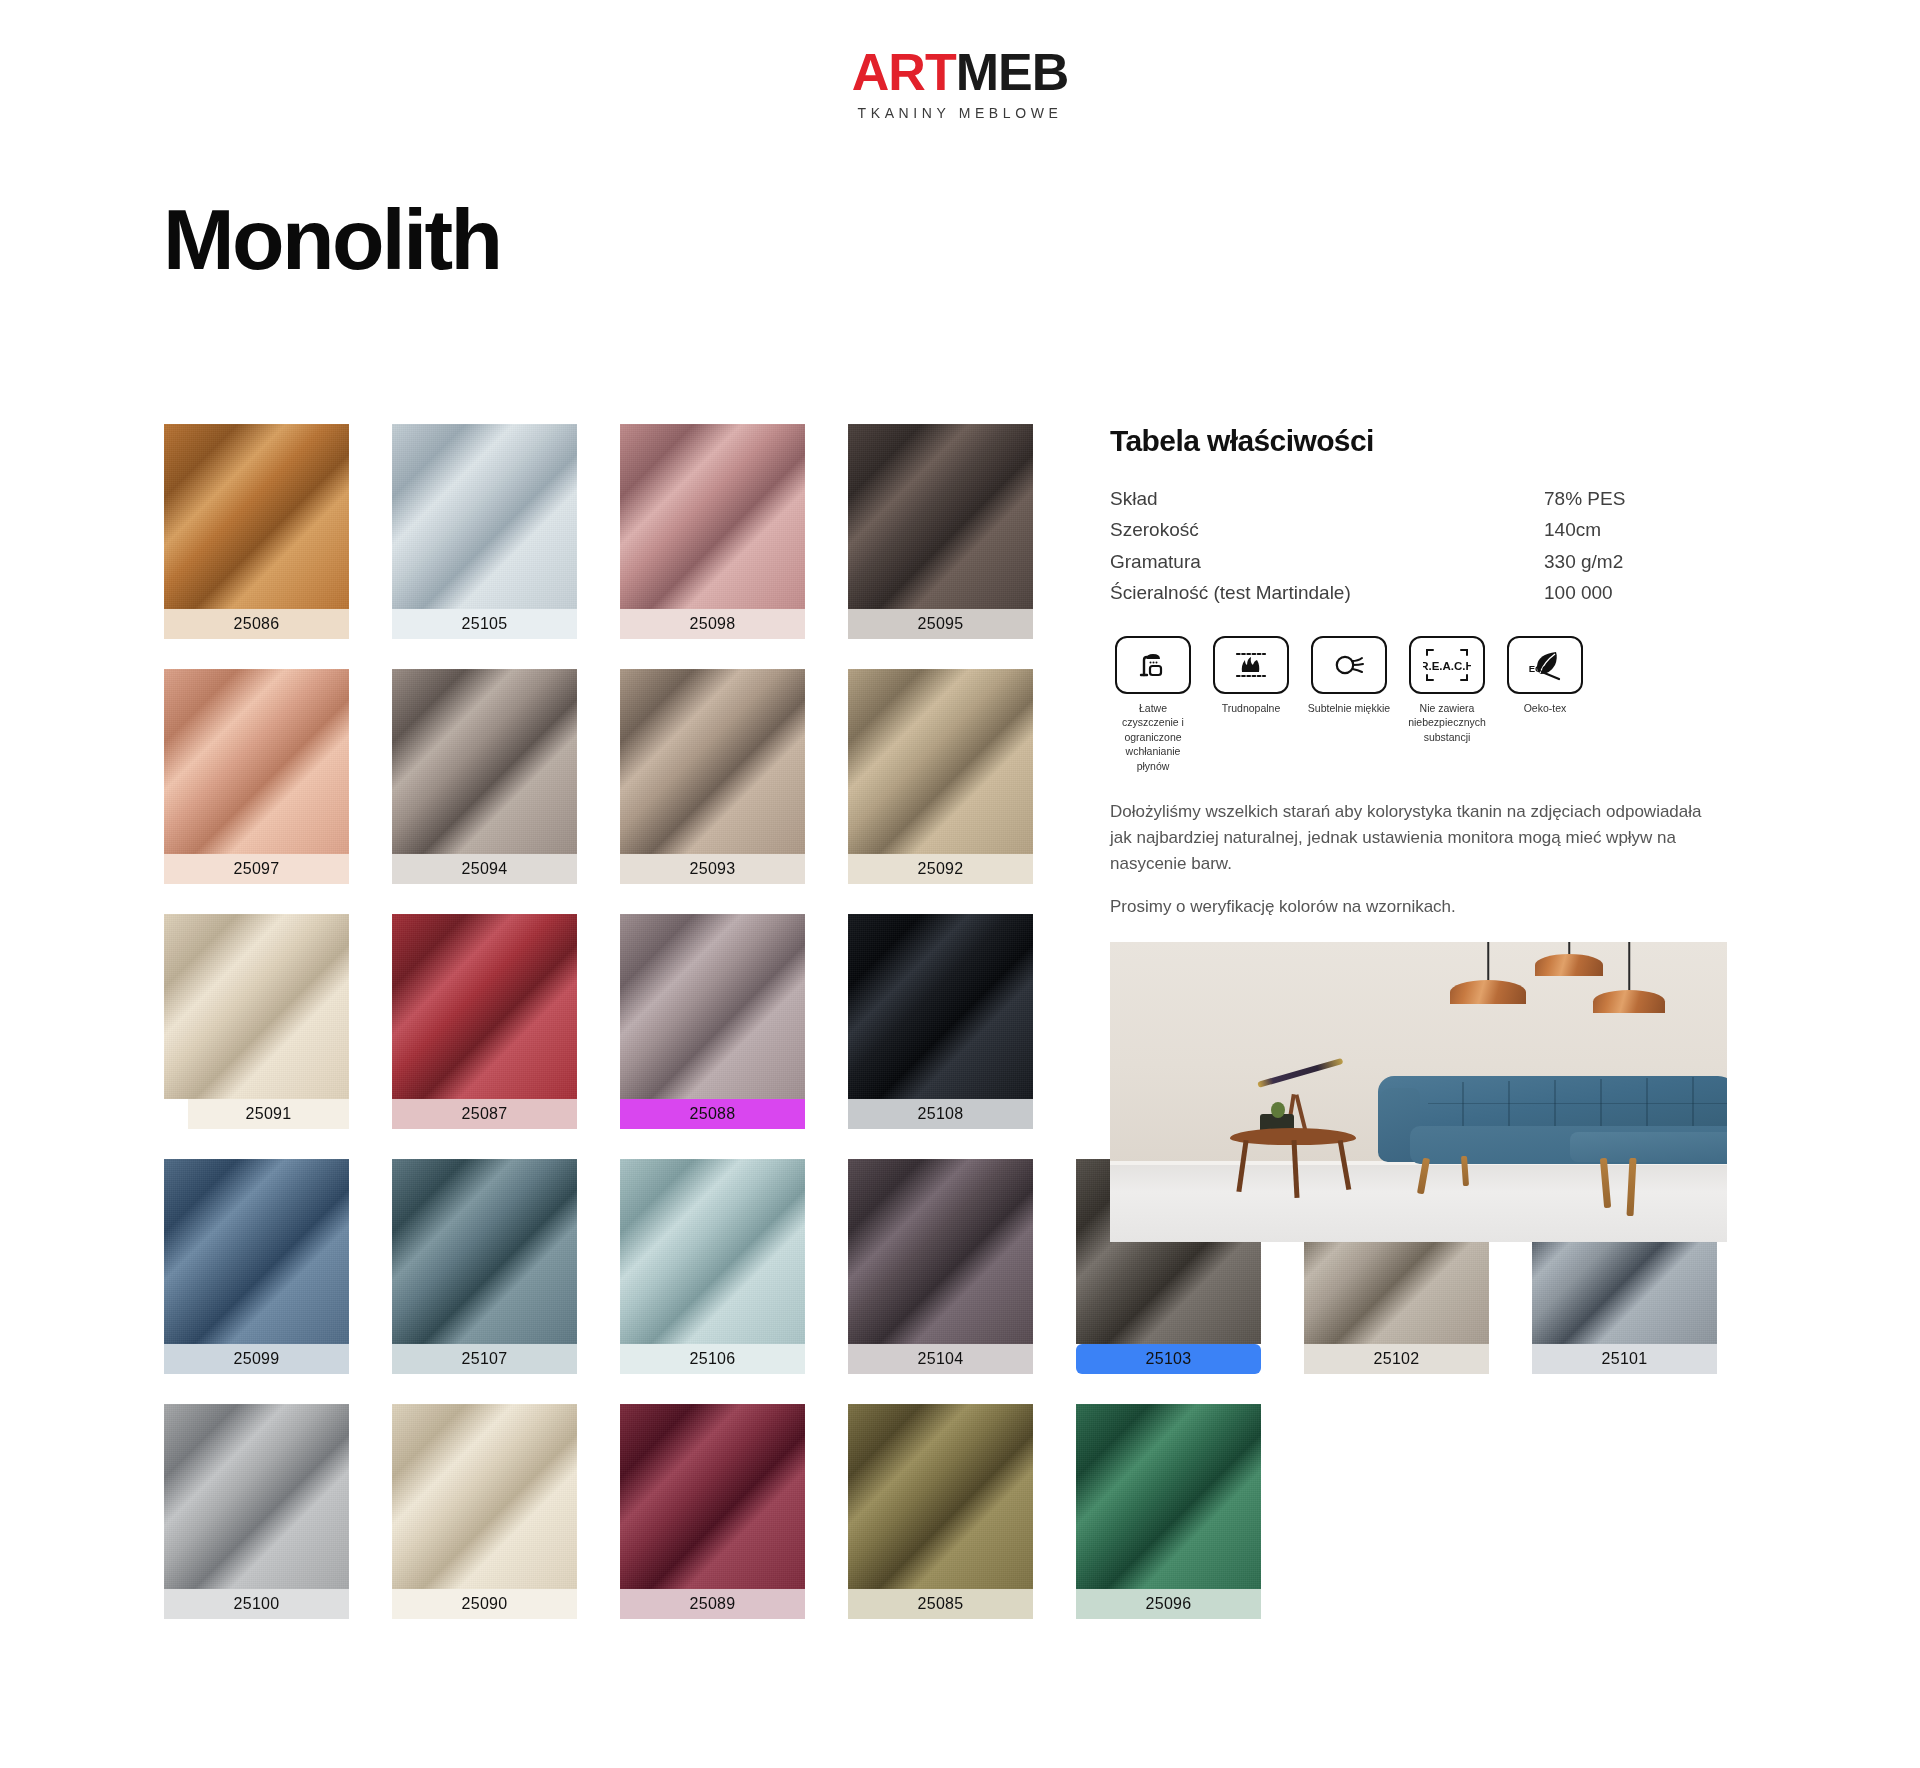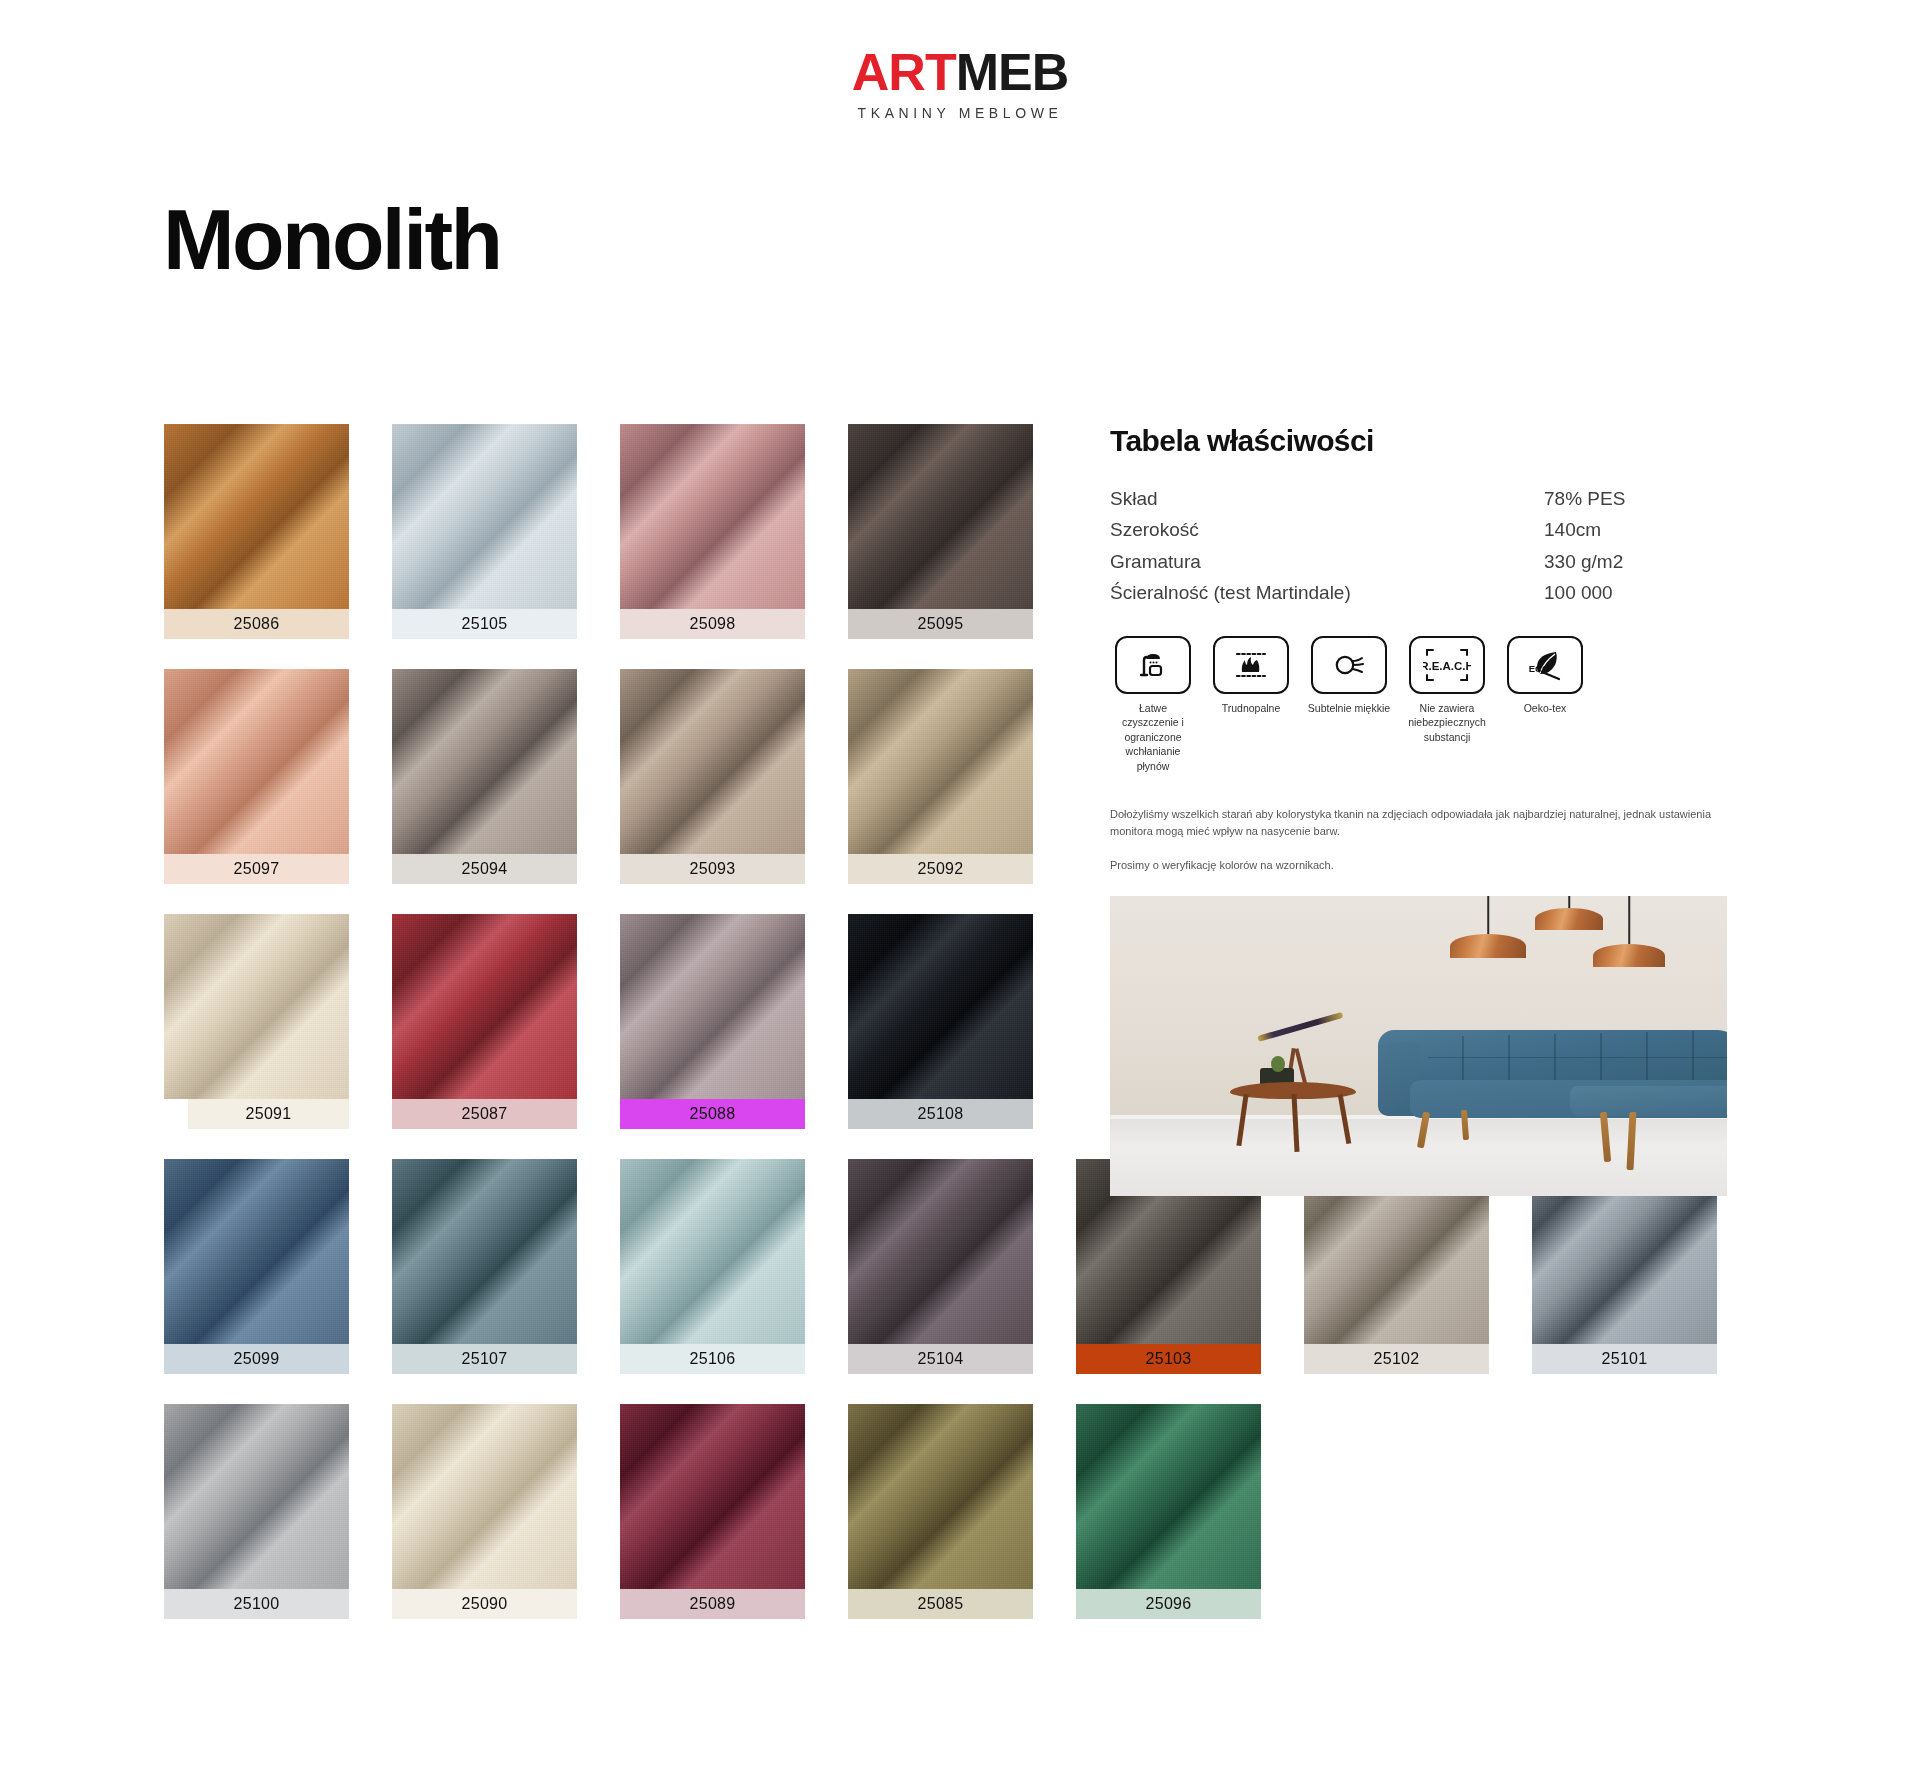--- a/index.html
+++ b/index.html
@@ -150,22 +150,22 @@
   .icon-box svg { display: block; }
   .icon-caption {
     margin-top: 7px;
     font-size: 10.5px;
     line-height: 1.38;
     color: #333;
   }
 
   
   .disclaimer {
-    margin-top: 33px;
-    font-size: 11px;
+    margin-top: 26px;
+    font-size: 17px;
     line-height: 1.52;
     color: #555;
     width: 612px;
   }
   .disclaimer p + p { margin-top: 17px; }
 
   
   .photo {
     margin-top: 22px;
     width: 617px;
@@ -384,21 +384,21 @@
           <div class="fold" style="background: linear-gradient(135deg, rgb(85, 73, 79) 0%, rgb(51, 43, 48) 20%, rgb(117, 103, 112) 33%, rgb(85, 73, 79) 44%, rgb(51, 43, 48) 58%, rgb(117, 103, 112) 68%, rgb(85, 73, 79) 100%);"></div>
           <div class="weave"></div>
         </div>
         <div class="swatch-label" style="background: rgb(210, 205, 206);">25104</div>
       </div>
       <div class="swatch">
         <div class="swatch-img">
           <div class="fold" style="background: linear-gradient(135deg, rgb(85, 80, 74) 0%, rgb(50, 46, 41) 20%, rgb(118, 112, 106) 33%, rgb(85, 80, 74) 44%, rgb(50, 46, 41) 58%, rgb(118, 112, 106) 68%, rgb(85, 80, 74) 100%);"></div>
           <div class="weave"></div>
         </div>
-        <div class="swatch-label" style="background: #c2410c;">25103</div>
+        <div class="swatch-label" style="background: #3b82f6; border-radius: 6px;">25103</div>
       </div>
       <div class="swatch">
         <div class="swatch-img">
           <div class="fold" style="background: linear-gradient(135deg, rgb(165, 155, 143) 0%, rgb(111, 102, 89) 20%, rgb(192, 183, 171) 33%, rgb(165, 155, 143) 44%, rgb(111, 102, 89) 58%, rgb(192, 183, 171) 68%, rgb(165, 155, 143) 100%);"></div>
           <div class="weave"></div>
         </div>
         <div class="swatch-label" style="background: rgb(226, 222, 215);">25102</div>
       </div>
       <div class="swatch">
         <div class="swatch-img">

